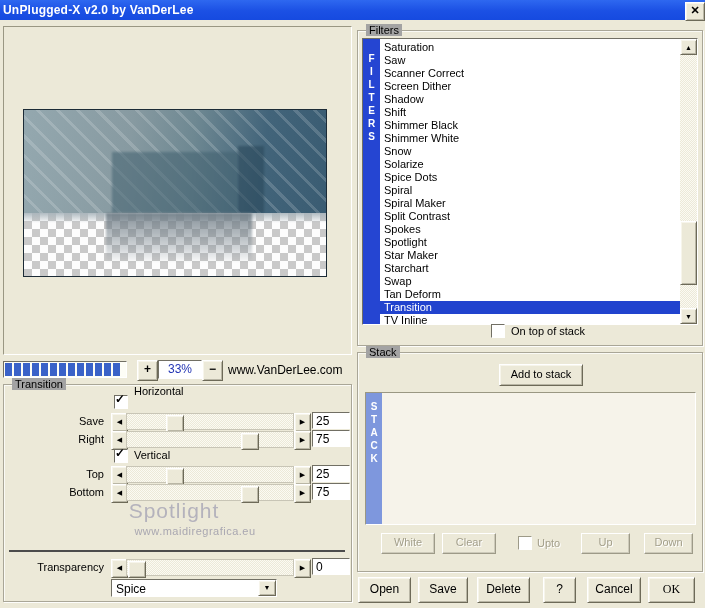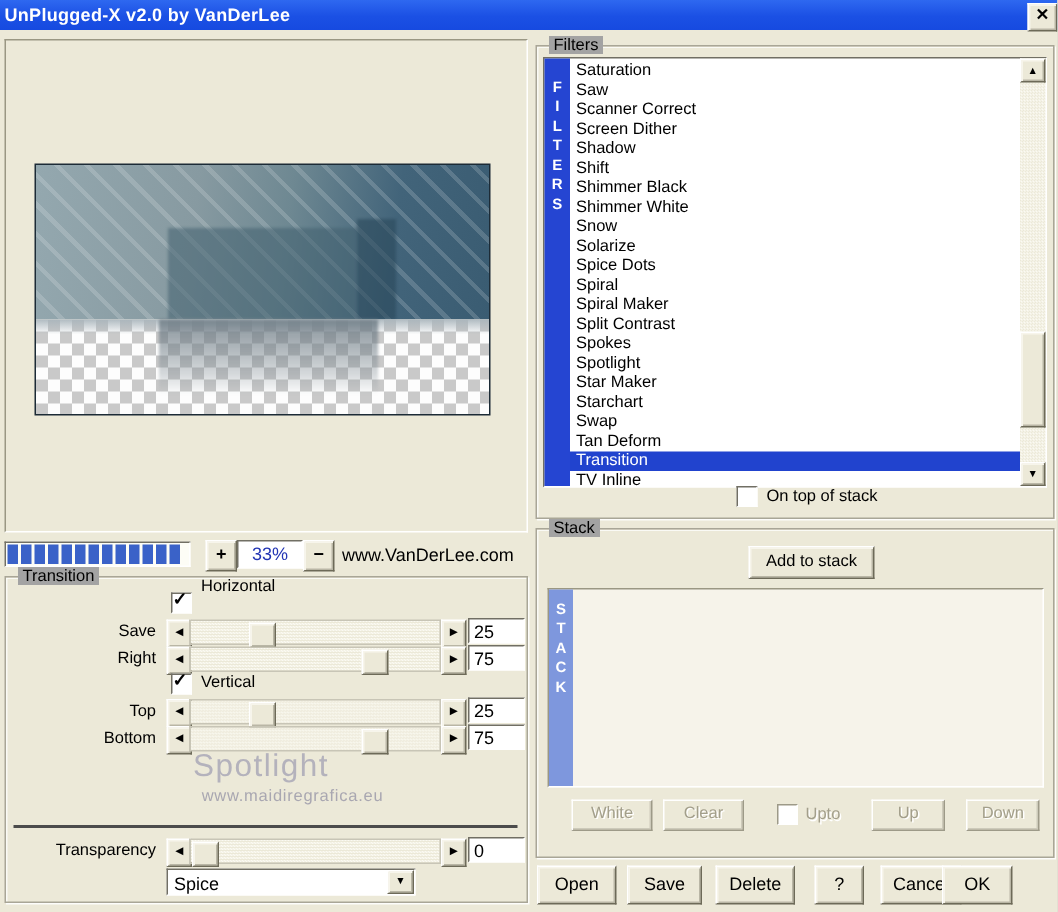--- a/index.html
+++ b/index.html
@@ -123,21 +123,21 @@
   #up-btn{left:223px;width:47px;}
   #down-btn{left:286px;width:47px;}
 
   
   .footer-btn{position:absolute;top:577px;height:24px;text-align:center;line-height:22px;font-size:12px;}
   #open-btn{left:358px;width:51px;}
   #save-btn{left:418px;width:48px;}
   #delete-btn{left:477px;width:51px;}
   #help-btn{left:543px;width:31px;}
   #cancel-btn{left:587px;width:52px;}
-  #ok-btn{left:628px;width:45px;}
+  #ok-btn{left:648px;width:45px;font-family:Liberation Serif, serif;}
 </style>
 </head>
 <body>
 
 <div id="window">
 
   <div id="titlebar">
     <span id="title-text">UnPlugged-X v2.0 by VanDerLee</span>
     <div id="close-btn" class="raised">✕</div>
   </div>

